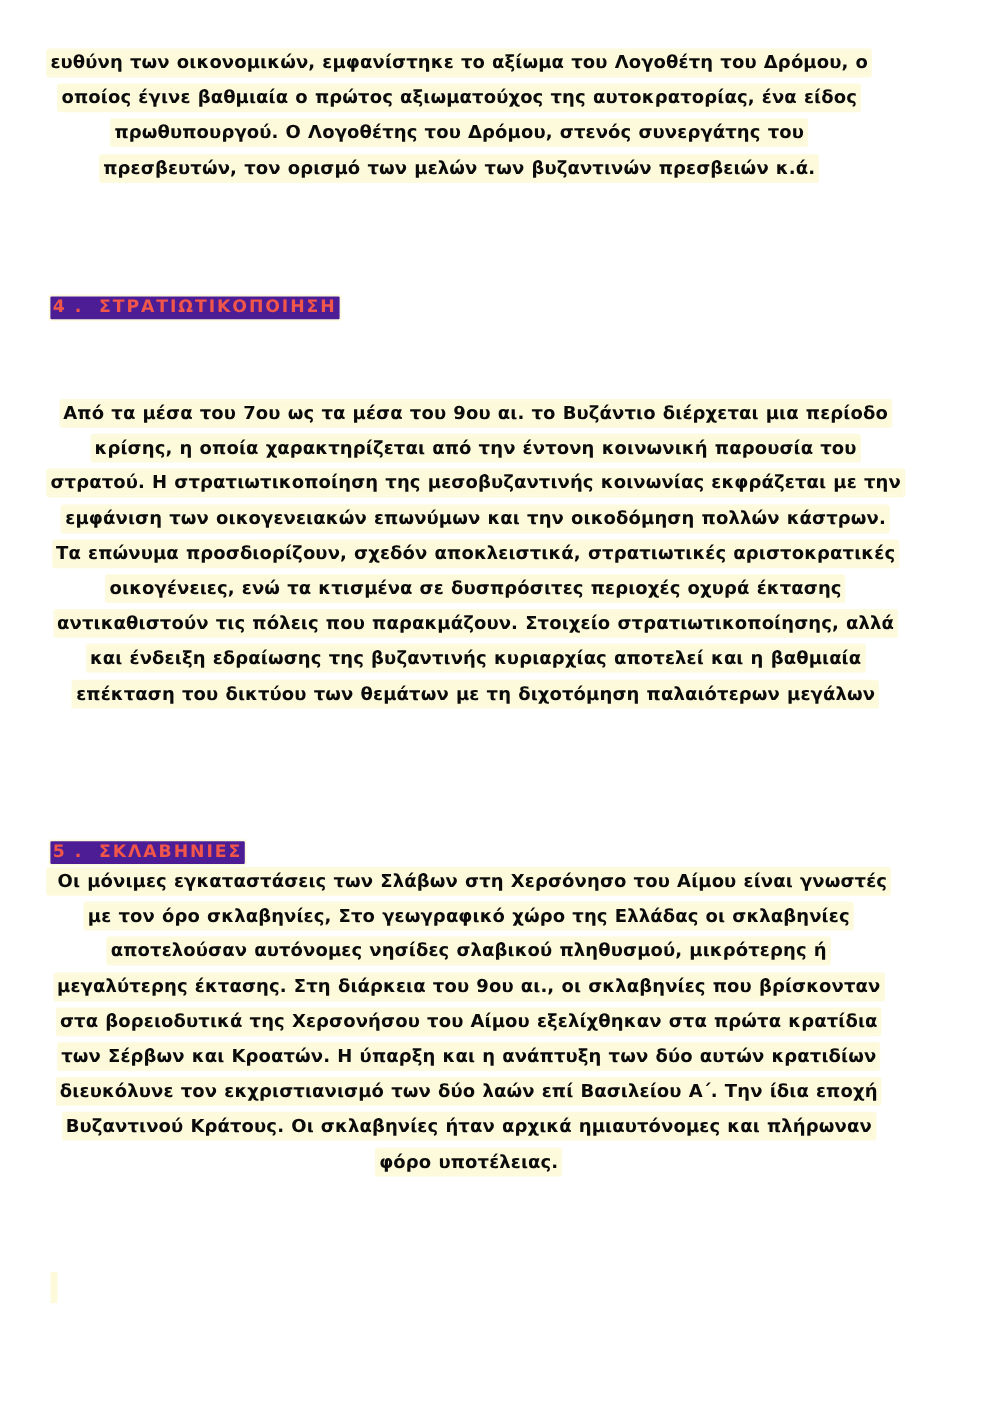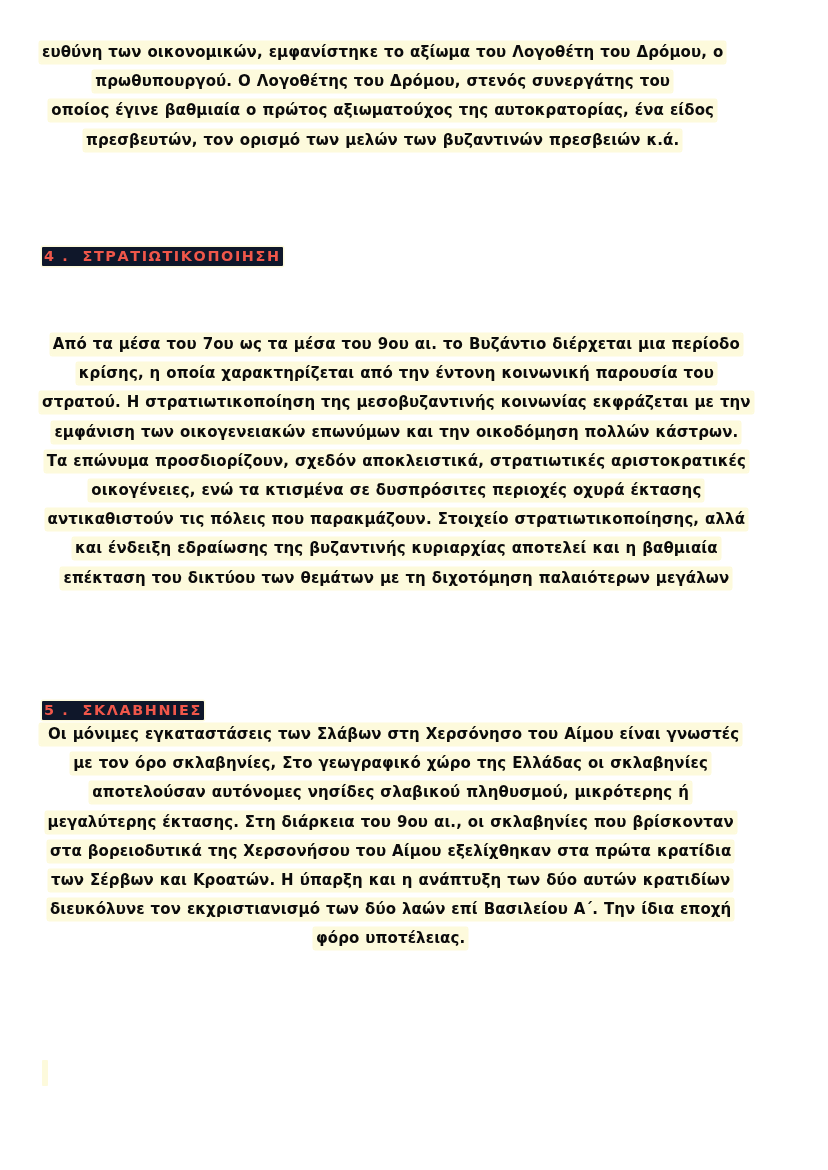--- a/index.html
+++ b/index.html
@@ -64,21 +64,21 @@
     margin: 0;
     font-size: 14.4px;
     line-height: 22px;
     font-weight: 700;
     color: #f0574a;
     letter-spacing: 1.6px;
     white-space: pre;
   }
 
   .heading > span.hl {
-    background-color: #0f172a;
+    background-color: #4c1d95;
     box-shadow: 0 0 0 1.5px #fdfadc;
     padding: 1px 2px 2px 2px;
     border-radius: 1px;
   }
 
   
   .blk-p1   { position: absolute; left: 0;   top: 8px;   }
   .blk-h4   { position: absolute; left: 2px; top: 215px; }
   .blk-p2   { position: absolute; left: 0;   top: 300px; }
   .blk-h5   { position: absolute; left: 2px; top: 669px; }
@@ -97,22 +97,22 @@
 </style>
 </head>
 <body>
 
 <div class="page">
   <div class="content">
 
     <div class="blk-p1">
       <p class="para">
         <span class="ln"><span class="hl">ευθύνη των οικονομικών, εμφανίστηκε το αξίωμα του Λογοθέτη του Δρόμου, ο</span></span>
+        <span class="ln"><span class="hl">οποίος έγινε βαθμιαία ο πρώτος αξιωματούχος της αυτοκρατορίας, ένα είδος</span></span>
         <span class="ln"><span class="hl">πρωθυπουργού. Ο Λογοθέτης του Δρόμου, στενός συνεργάτης του</span></span>
-        <span class="ln"><span class="hl">οποίος έγινε βαθμιαία ο πρώτος αξιωματούχος της αυτοκρατορίας, ένα είδος</span></span>
         <span class="ln"><span class="hl">πρεσβευτών, τον ορισμό των μελών των βυζαντινών πρεσβειών κ.ά.</span></span>
       </p>
     </div>
 
     <div class="blk-h4">
       <p class="heading"><span class="hl">4 .  ΣΤΡΑΤΙΩΤΙΚΟΠΟΙΗΣΗ</span></p>
     </div>
 
     <div class="blk-p2">
       <p class="para">
@@ -134,20 +134,21 @@
 
     <div class="blk-p3">
       <p class="para">
         <span class="ln"><span class="hl"> Οι μόνιμες εγκαταστάσεις των Σλάβων στη Χερσόνησο του Αίμου είναι γνωστές</span></span>
         <span class="ln"><span class="hl">με τον όρο σκλαβηνίες, Στο γεωγραφικό χώρο της Ελλάδας οι σκλαβηνίες</span></span>
         <span class="ln"><span class="hl">αποτελούσαν αυτόνομες νησίδες σλαβικού πληθυσμού, μικρότερης ή</span></span>
         <span class="ln"><span class="hl">μεγαλύτερης έκτασης. Στη διάρκεια του 9ου αι., οι σκλαβηνίες που βρίσκονταν</span></span>
         <span class="ln"><span class="hl">στα βορειοδυτικά της Χερσονήσου του Αίμου εξελίχθηκαν στα πρώτα κρατίδια</span></span>
         <span class="ln"><span class="hl">των Σέρβων και Κροατών. Η ύπαρξη και η ανάπτυξη των δύο αυτών κρατιδίων</span></span>
         <span class="ln"><span class="hl">διευκόλυνε τον εκχριστιανισμό των δύο λαών επί Βασιλείου Α΄. Την ίδια εποχή</span></span>
+        <span class="ln"><span class="hl">Βυζαντινού Κράτους. Οι σκλαβηνίες ήταν αρχικά ημιαυτόνομες και πλήρωναν</span></span>
         <span class="ln"><span class="hl">φόρο υποτέλειας.</span></span>
       </p>
     </div>
 
     <div class="caret-stub"></div>
 
   </div>
 </div>
 
 </body></html>

